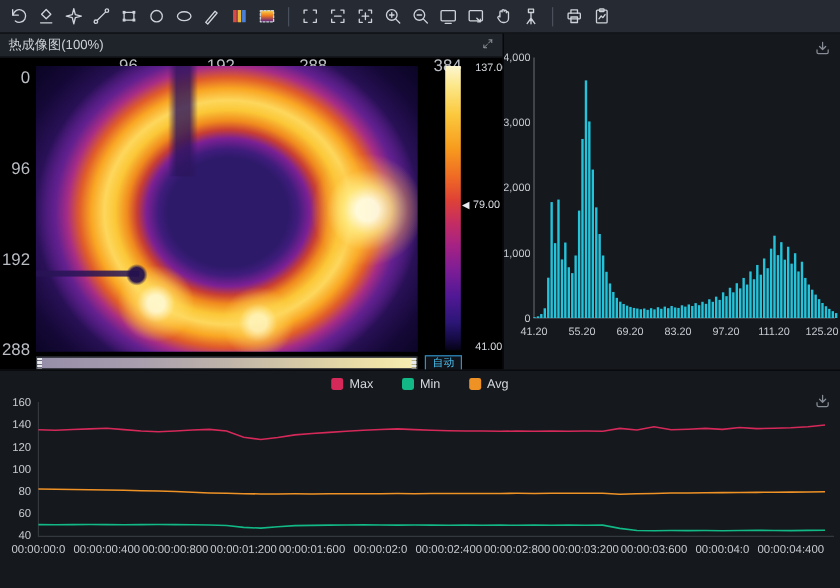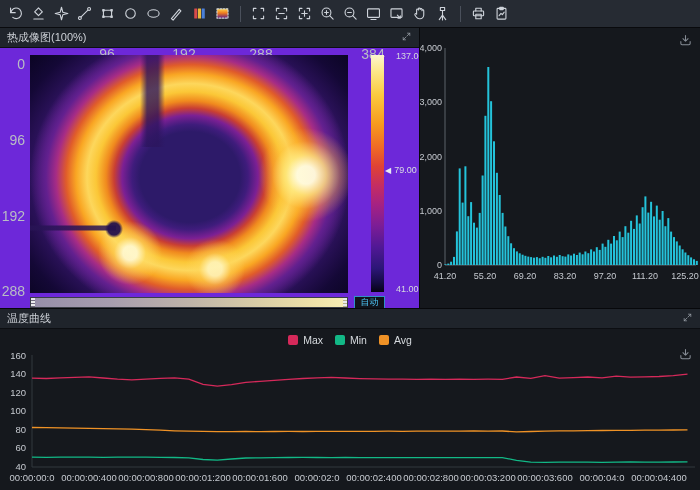--- a/index.html
+++ b/index.html
@@ -20,21 +20,21 @@
   
   .panel-header { height:20px; background:#1f242b; border-bottom:1px solid #0c0e12;
                   display:flex; align-items:center; justify-content:space-between;
                   padding:0 7px; font-size:11px; color:#ccd0d6; }
   .hdr-icon svg { width:11px; height:11px; stroke:#9aa0a8; stroke-width:1.4; fill:none;
                   stroke-linecap:round; stroke-linejoin:round; }
   .export-btn { position:absolute; width:15px; height:15px; }
   .export-btn svg { width:15px; height:15px; stroke:#878d96; stroke-width:1.4; fill:none;
                     stroke-linecap:round; stroke-linejoin:round; }
 
-  .thermal-panel { position:absolute; left:0; top:28px; width:419px; height:280px; background:#6d28d9; }
+  .thermal-panel { position:absolute; left:0; top:28px; width:419px; height:280px; background:#000000; }
   .hist-panel    { position:absolute; left:419px; top:28px; width:281px; height:280px;
                    background:#15181d; border-left:1px solid #07080b; }
   .curve-panel   { position:absolute; left:0; top:308px; width:700px; height:182px;
                    background:#15181d; border-top:1px solid #07080b; }
   .panel-body { position:relative; width:100%; }
   .thermal-panel .panel-body, .hist-panel .panel-body { height:260px; }
   .curve-panel .panel-body { height:162px; }
 
   
   .ruler-label { position:absolute; font-size:14px; color:#b9bdc4; }
@@ -68,21 +68,21 @@
     background:linear-gradient(90deg,#968ea9 0%,#a79dae 25%,#bfb4a9 50%,#d9cda6 72%,#efe2a8 90%,#f7eeb4 100%);
     border:1px solid #3a3e46; }
   .slider-handle { position:absolute; top:0; width:4px; height:9px;
     background:repeating-linear-gradient(to bottom,#e9eaec 0 2px, rgba(0,0,0,.25) 2px 3px); }
   .auto-btn { position:absolute; left:354px; top:248px; width:31px; height:28px;
     border:1px solid #2f8fc8; color:#4cc2f1; background:#10131a; font-size:9px;
     line-height:11px; text-align:center; cursor:pointer; }
 
   
   .legend-row { position:absolute; left:0; top:5px; width:100%; display:flex;
-                justify-content:center; gap:12px; }
+                justify-content:center; gap:24px; }
   .legend-item { display:flex; align-items:center; gap:5px; font-size:10.5px; color:#d6dade; cursor:pointer; }
   .legend-swatch { width:10px; height:10px; border-radius:2px; }
   svg text { font-family:"Liberation Sans","DejaVu Sans",sans-serif; }
 </style>
 </head>
 <body>
 
 <div id="app">
 
   <div class="toolbar" id="toolbar">
@@ -377,28 +377,20 @@
             <text x="144.99400000000003" y="251">83.20</text>
             <text x="184.99200000000002" y="251">97.20</text>
             <text x="224.99" y="251">111.20</text>
             <text x="264.98800000000006" y="251">125.20</text>
           </g>
         </svg>
     </div>
   </div>
 
   <div class="curve-panel">
-    <div class="panel-header">
-      <span>温度曲线</span>
-      <span class="hdr-icon">
-        <svg viewBox="0 0 20 20">
-            <path d="M11.8 4 H16 v4.2 M16 4 l-5 5 M8.2 16 H4 v-4.2 M4 16 l5-5"></path>
-          </svg>
-      </span>
-    </div>
     <div class="panel-body">
       <div class="legend-row" id="curveLegend">
           <div class="legend-item">
             <span class="legend-swatch" style="background:#d5295a"></span>
             <span>Max</span>
           </div>
           <div class="legend-item">
             <span class="legend-swatch" style="background:#12b886"></span>
             <span>Min</span>
           </div>

